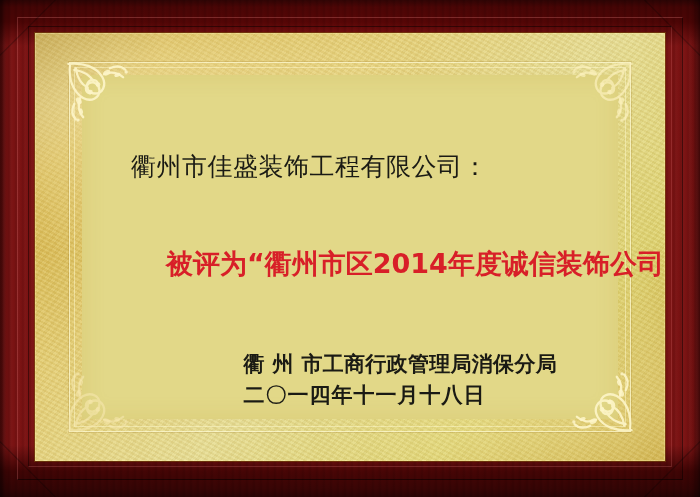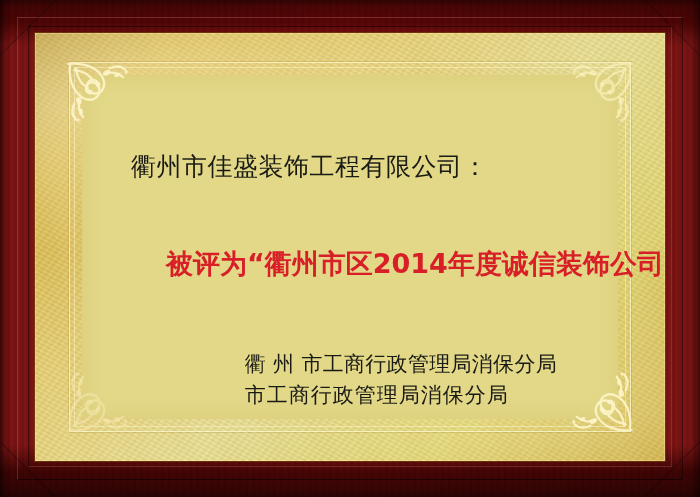--- a/index.html
+++ b/index.html
@@ -200,20 +200,21 @@
     right: 108px;
     top: 316px;
     text-align: left;
   }
   .sig-line {
     font-size: 21px;
     line-height: 31px;
     letter-spacing: 0.3px;
     color: #1a1a14;
     white-space: nowrap;
+    font-weight: bold;
   }
   .sig-line.issuer1 { letter-spacing: 0.3px; }
   .sig-line.date { letter-spacing: 1px; }
 </style>
 </head>
 <body>
 
 <div id="plaque">
 
   <div class="frame-rim"></div>
@@ -337,18 +338,18 @@
     </div>
 
     <div id="text-layer">
 
       <div class="cn" id="addressee">衢州市佳盛装饰工程有限公司：</div>
 
       <div class="cn" id="headline">被评为“衢州市区2014年度诚信装饰公司”</div>
 
       <div id="signature">
         <div class="cn sig-line issuer1">衢 州 市工商行政管理局消保分局</div>
-        <div class="cn sig-line date">市工商行政管理局消保分局</div>
+        <div class="cn sig-line date">二〇一四年十一月十八日</div>
       </div>
 
     </div>
   </div>
 </div>
 
 </body></html>

